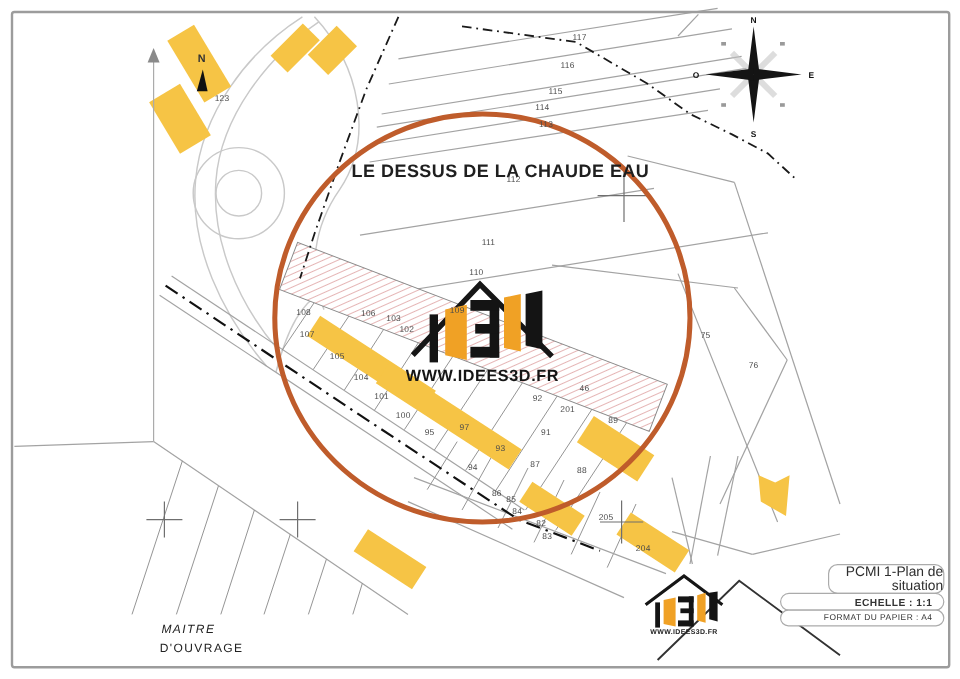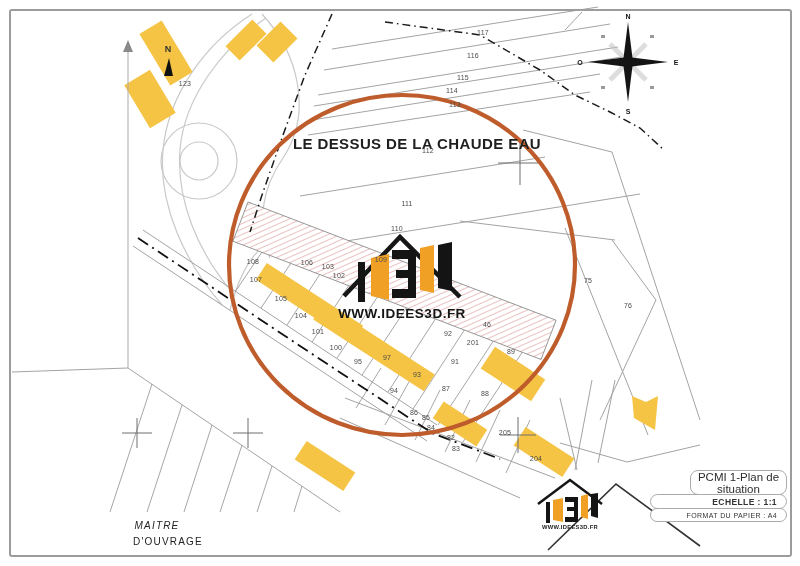--- a/index.html
+++ b/index.html
@@ -13,21 +13,21 @@
     letter-spacing:.2px;z-index:3;white-space:nowrap;}
   #area-name{font-size:15px;font-weight:600;color:#1f1f1f;letter-spacing:.4px;}
   #north-lbl{font-size:9px;color:#333;font-weight:600;}
   #wm-url{font-size:13.5px;font-weight:bold;color:#151515;letter-spacing:.5px;z-index:4;}
   #ft-url{font-size:5.8px;font-weight:bold;color:#222;letter-spacing:.3px;z-index:4;}
   .maitre{font-size:10px;color:#222;letter-spacing:1.2px;font-weight:500;}
   #titleblock{position:absolute;left:650px;top:471px;width:137px;z-index:6;}
   .tb-cell{border:1px solid #ababab;border-radius:8px;background:#fff;margin-top:-1px;
     display:flex;flex-direction:column;justify-content:center;color:#333;}
   .tb-project{height:24px;text-align:center;font-size:8px;font-weight:600;letter-spacing:.3px;line-height:1.25;}
-  .tb-doc{height:23px;text-align:center;font-size:11.5px;color:#2e2e2e;margin-left:40px;}
+  .tb-doc{height:23px;text-align:right;font-size:11.5px;color:#2e2e2e;margin-left:40px;}
   .tb-scale{height:15px;text-align:right;padding-right:9px;font-size:8.5px;font-weight:600;letter-spacing:.4px;box-sizing:border-box;}
   .tb-format{height:14px;text-align:right;padding-right:9px;font-size:7px;letter-spacing:.4px;box-sizing:border-box;}
   .mapline{stroke:var(--mapline,#a3a3a3);stroke-width:1;fill:none;}
   .thinline{stroke:#8f8f8f;stroke-width:.8;fill:none;}
   .curvy{stroke:#c9c9c9;stroke-width:1.2;fill:none;}
   .bld{fill:var(--building,#f6c445);stroke:none;}
   .dashdot{stroke:#1a1a1a;stroke-width:1.5;fill:none;stroke-dasharray:8 4 1.5 4;}
   .roadaxis{stroke:#111;stroke-width:1.8;fill:none;stroke-dasharray:12 5 2 5;}
   .cross{stroke:#6f6f6f;stroke-width:1;}
   .hatchline{stroke:var(--hatch,#dc9898);}

